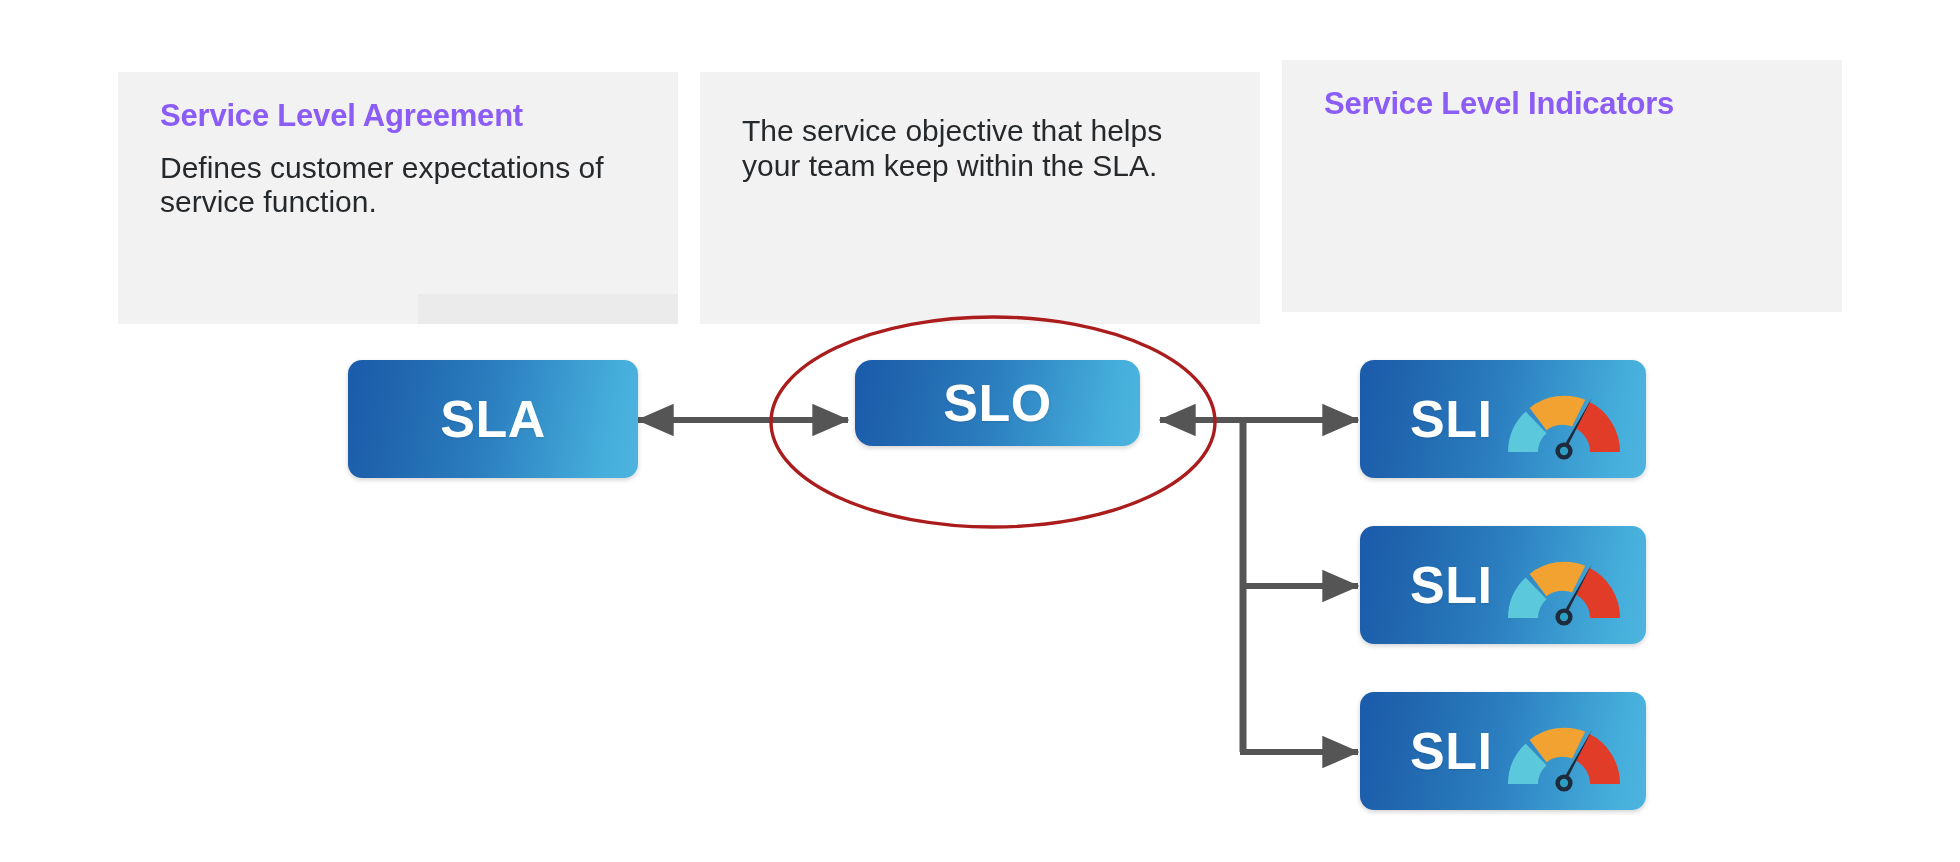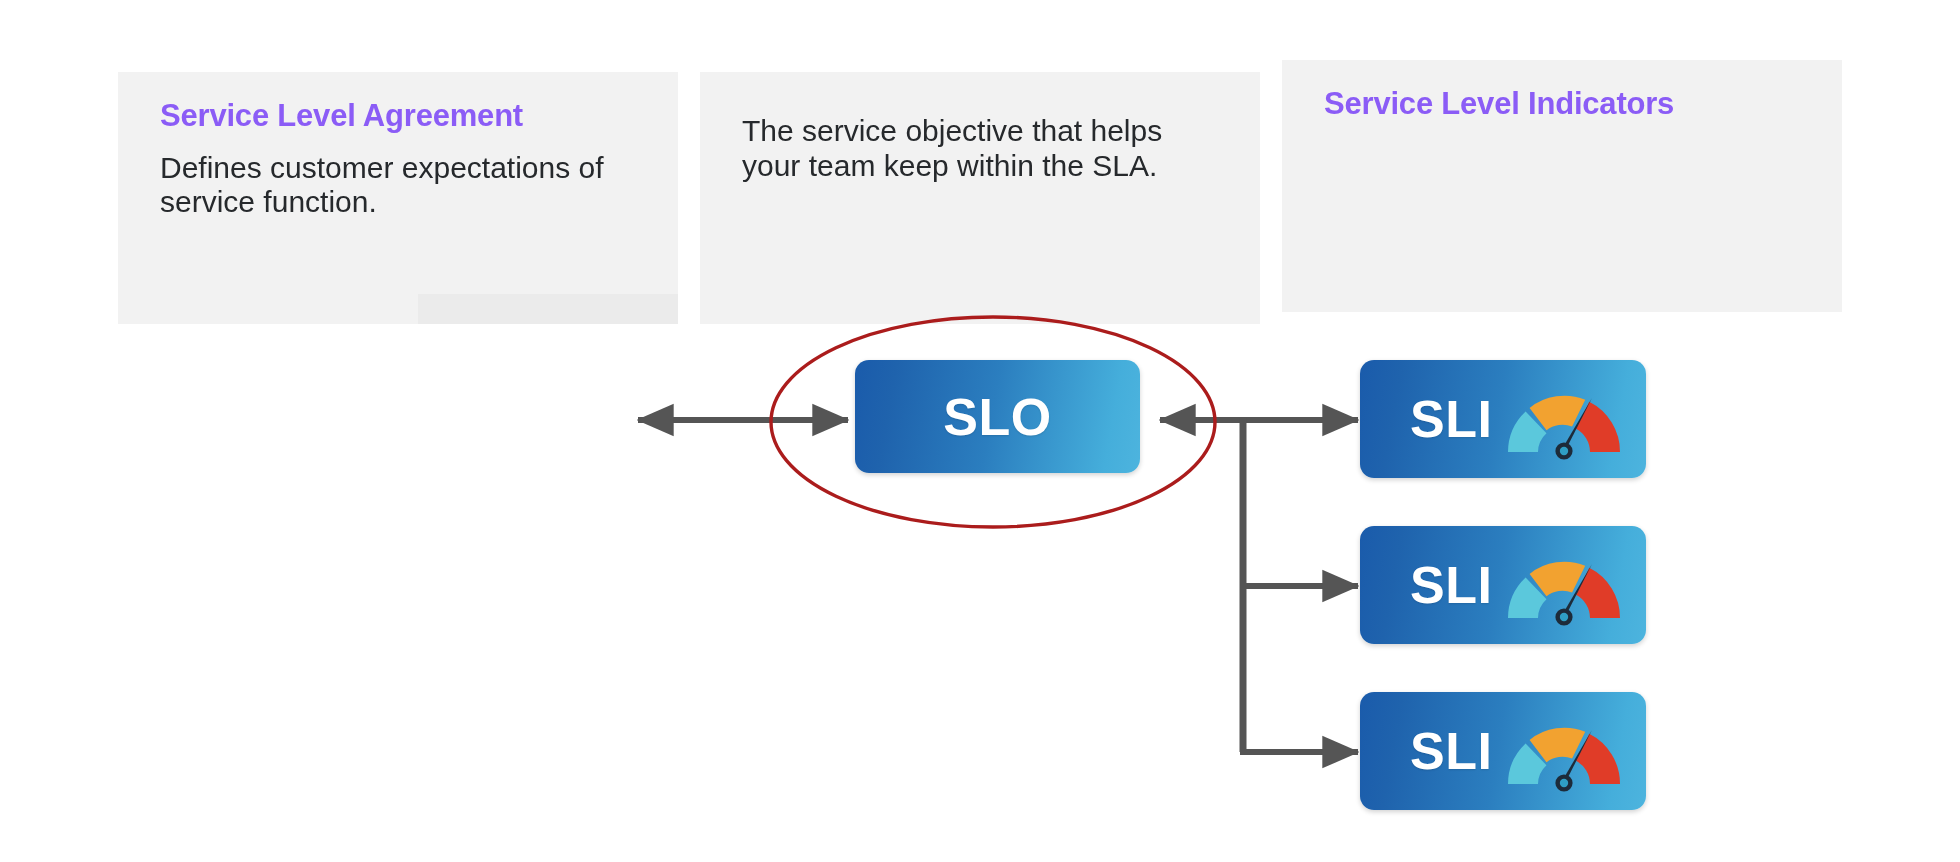--- a/index.html
+++ b/index.html
@@ -130,22 +130,25 @@
 
     <line x1="1243" y1="418" x2="1243" y2="752" stroke="#555555" stroke-width="7" stroke-linecap="butt"></line>
 
     <line x1="1243" y1="586" x2="1358" y2="586" stroke="#555555" stroke-width="6" marker-end="url(#arrowR)"></line>
 
     <line x1="1240" y1="752" x2="1358" y2="752" stroke="#555555" stroke-width="6" marker-end="url(#arrowR)"></line>
 
     <ellipse cx="993" cy="422" rx="222" ry="105" fill="none" stroke="#ab1c1c" stroke-width="3.4"></ellipse>
   </svg>
 
+  <div class="node node-sla" style="left:348px; top:360px; width:290px; height:118px;">
+    <span class="node-label">SLA</span>
+  </div>
 
-  <div class="node node-slo" style="left:855px; top:360px; width:285px; height:113px;">
+  <div class="node node-slo" style="left:855px; top:360px; width:285px; height:86px;border-radius:17px;">
     <span class="node-label">SLO</span>
   </div>
 
   <div class="node node-sli" style="left:1360px; top:360px; width:286px; height:118px;">
     <span class="node-label">SLI</span>
     <span class="gauge-wrap">
       <svg viewBox="0 0 128 82" width="128" height="82">
 
         <path d="M 8 74 A 56 56 0 0 1 25.6 33.4 L 46.5 55.3 A 26 26 0 0 0 38 74 Z" fill="#5bc8dc"></path>
 

